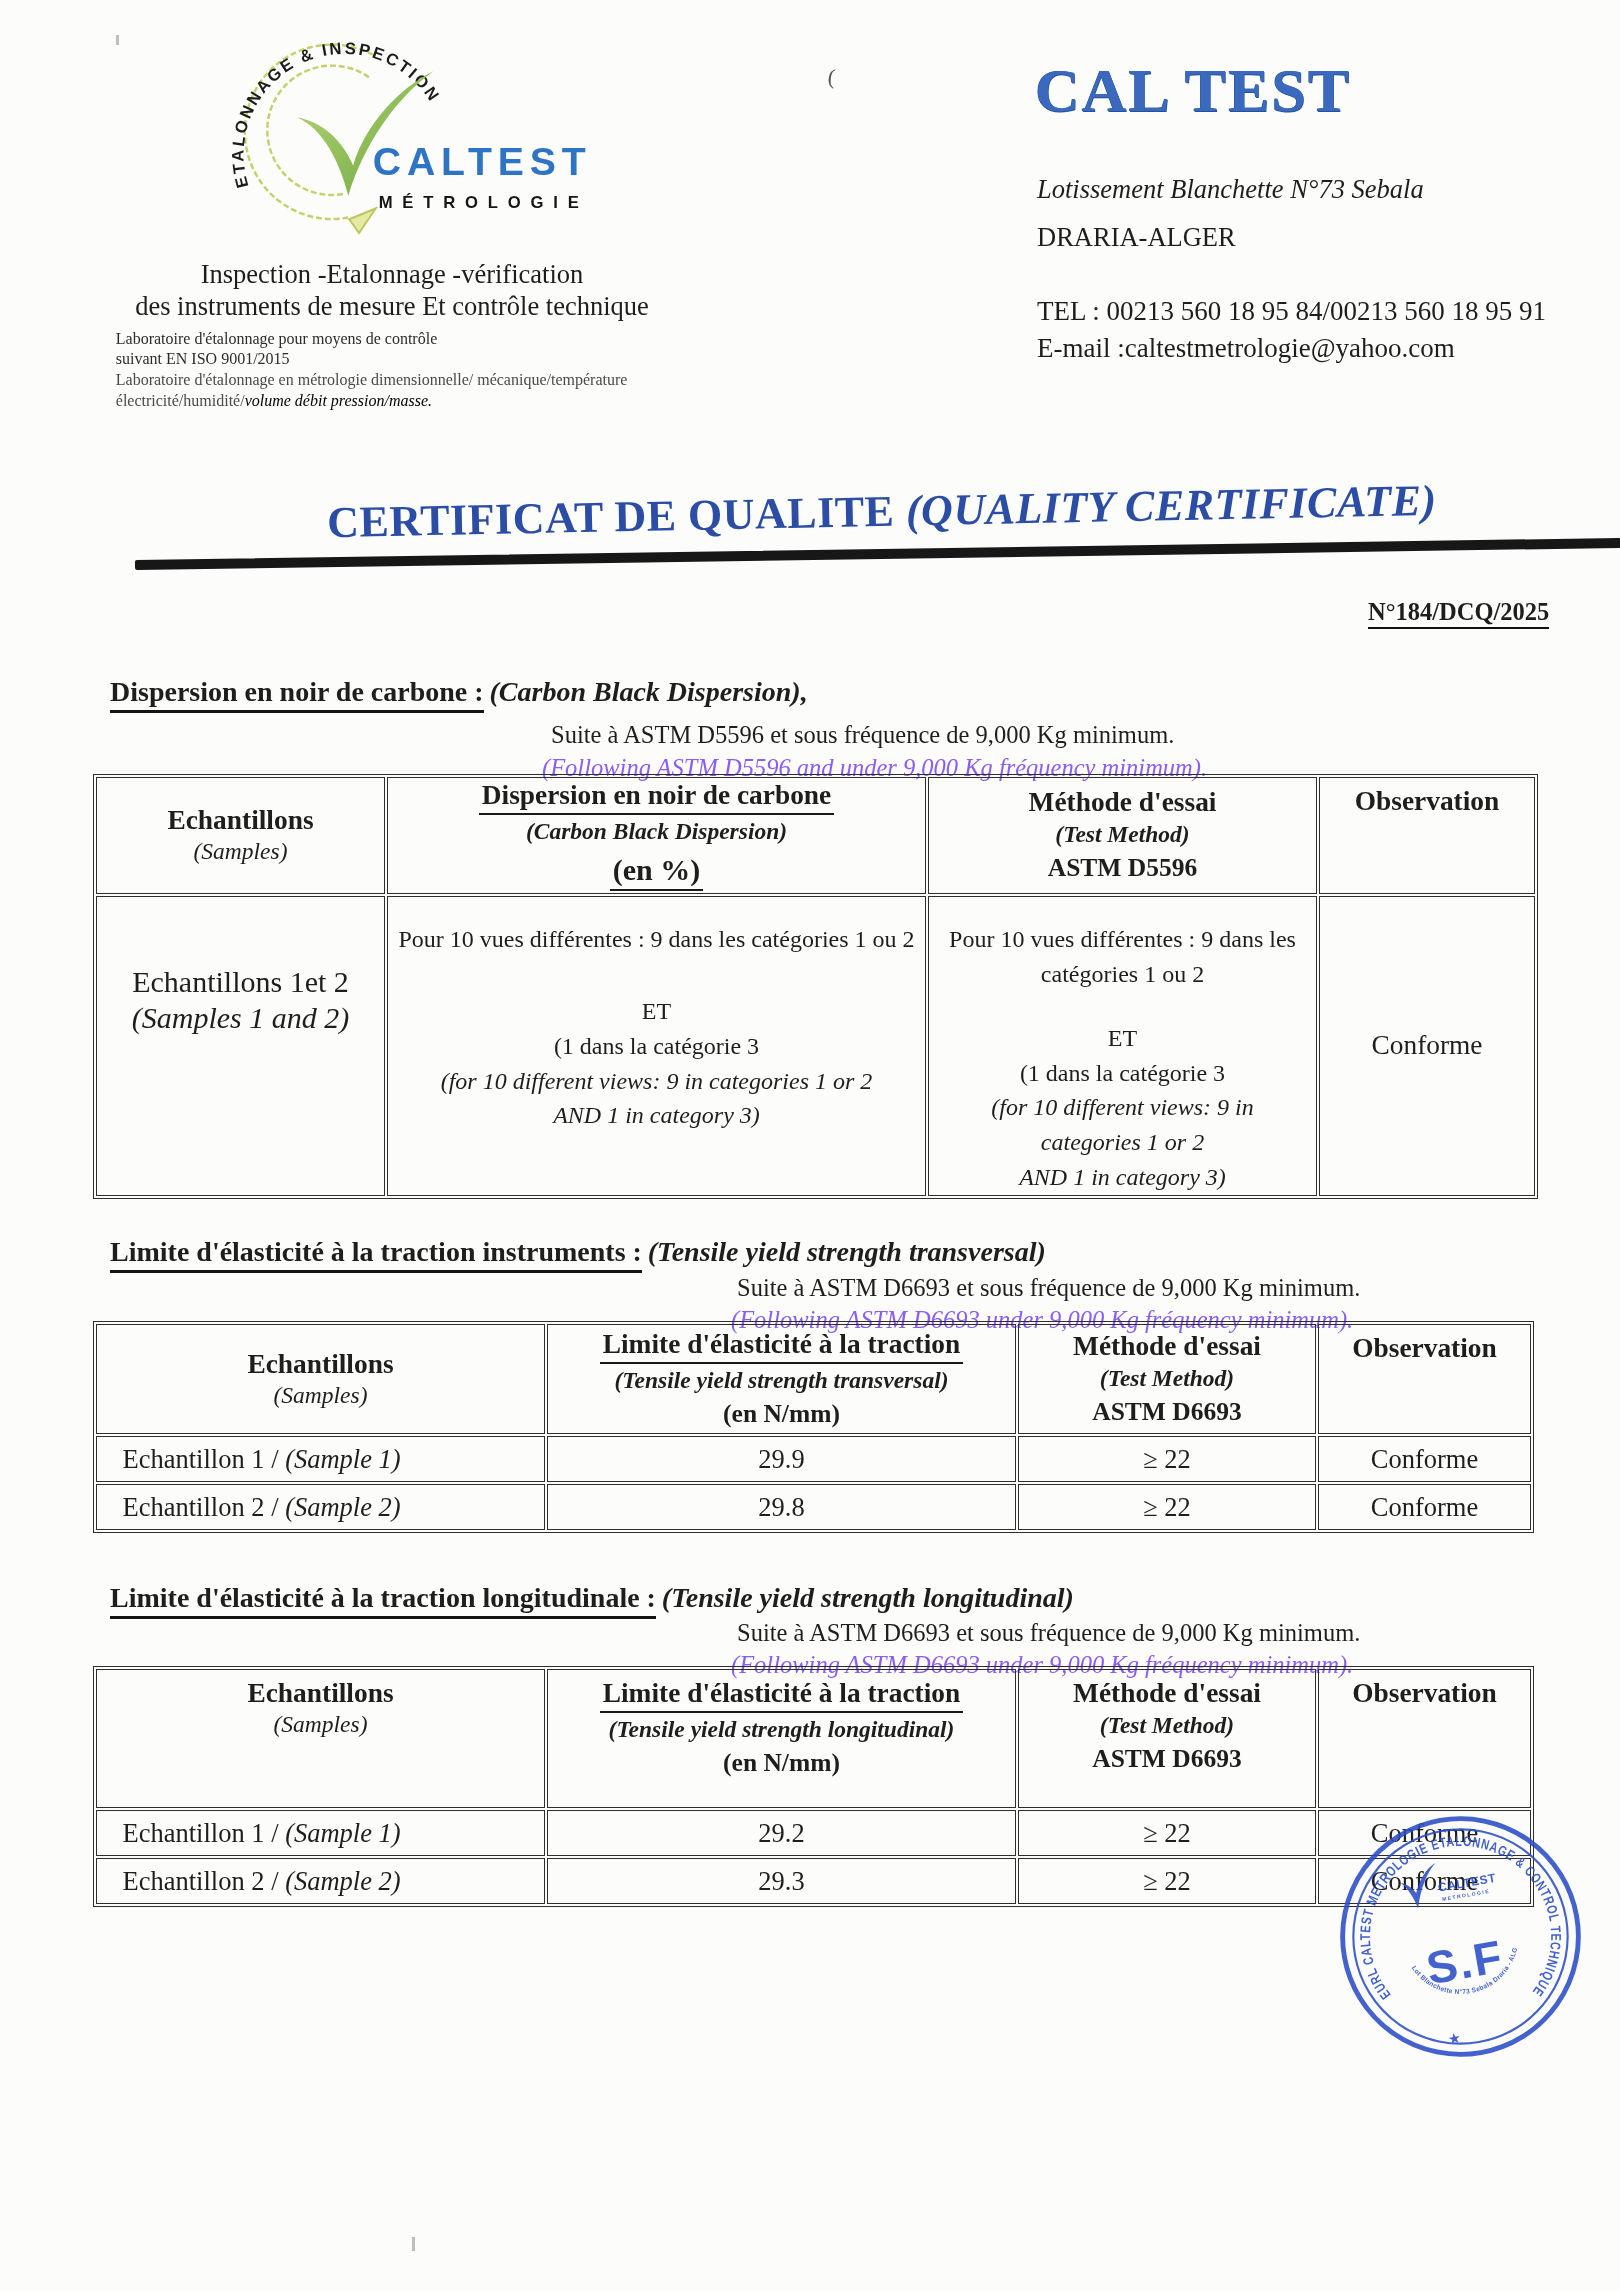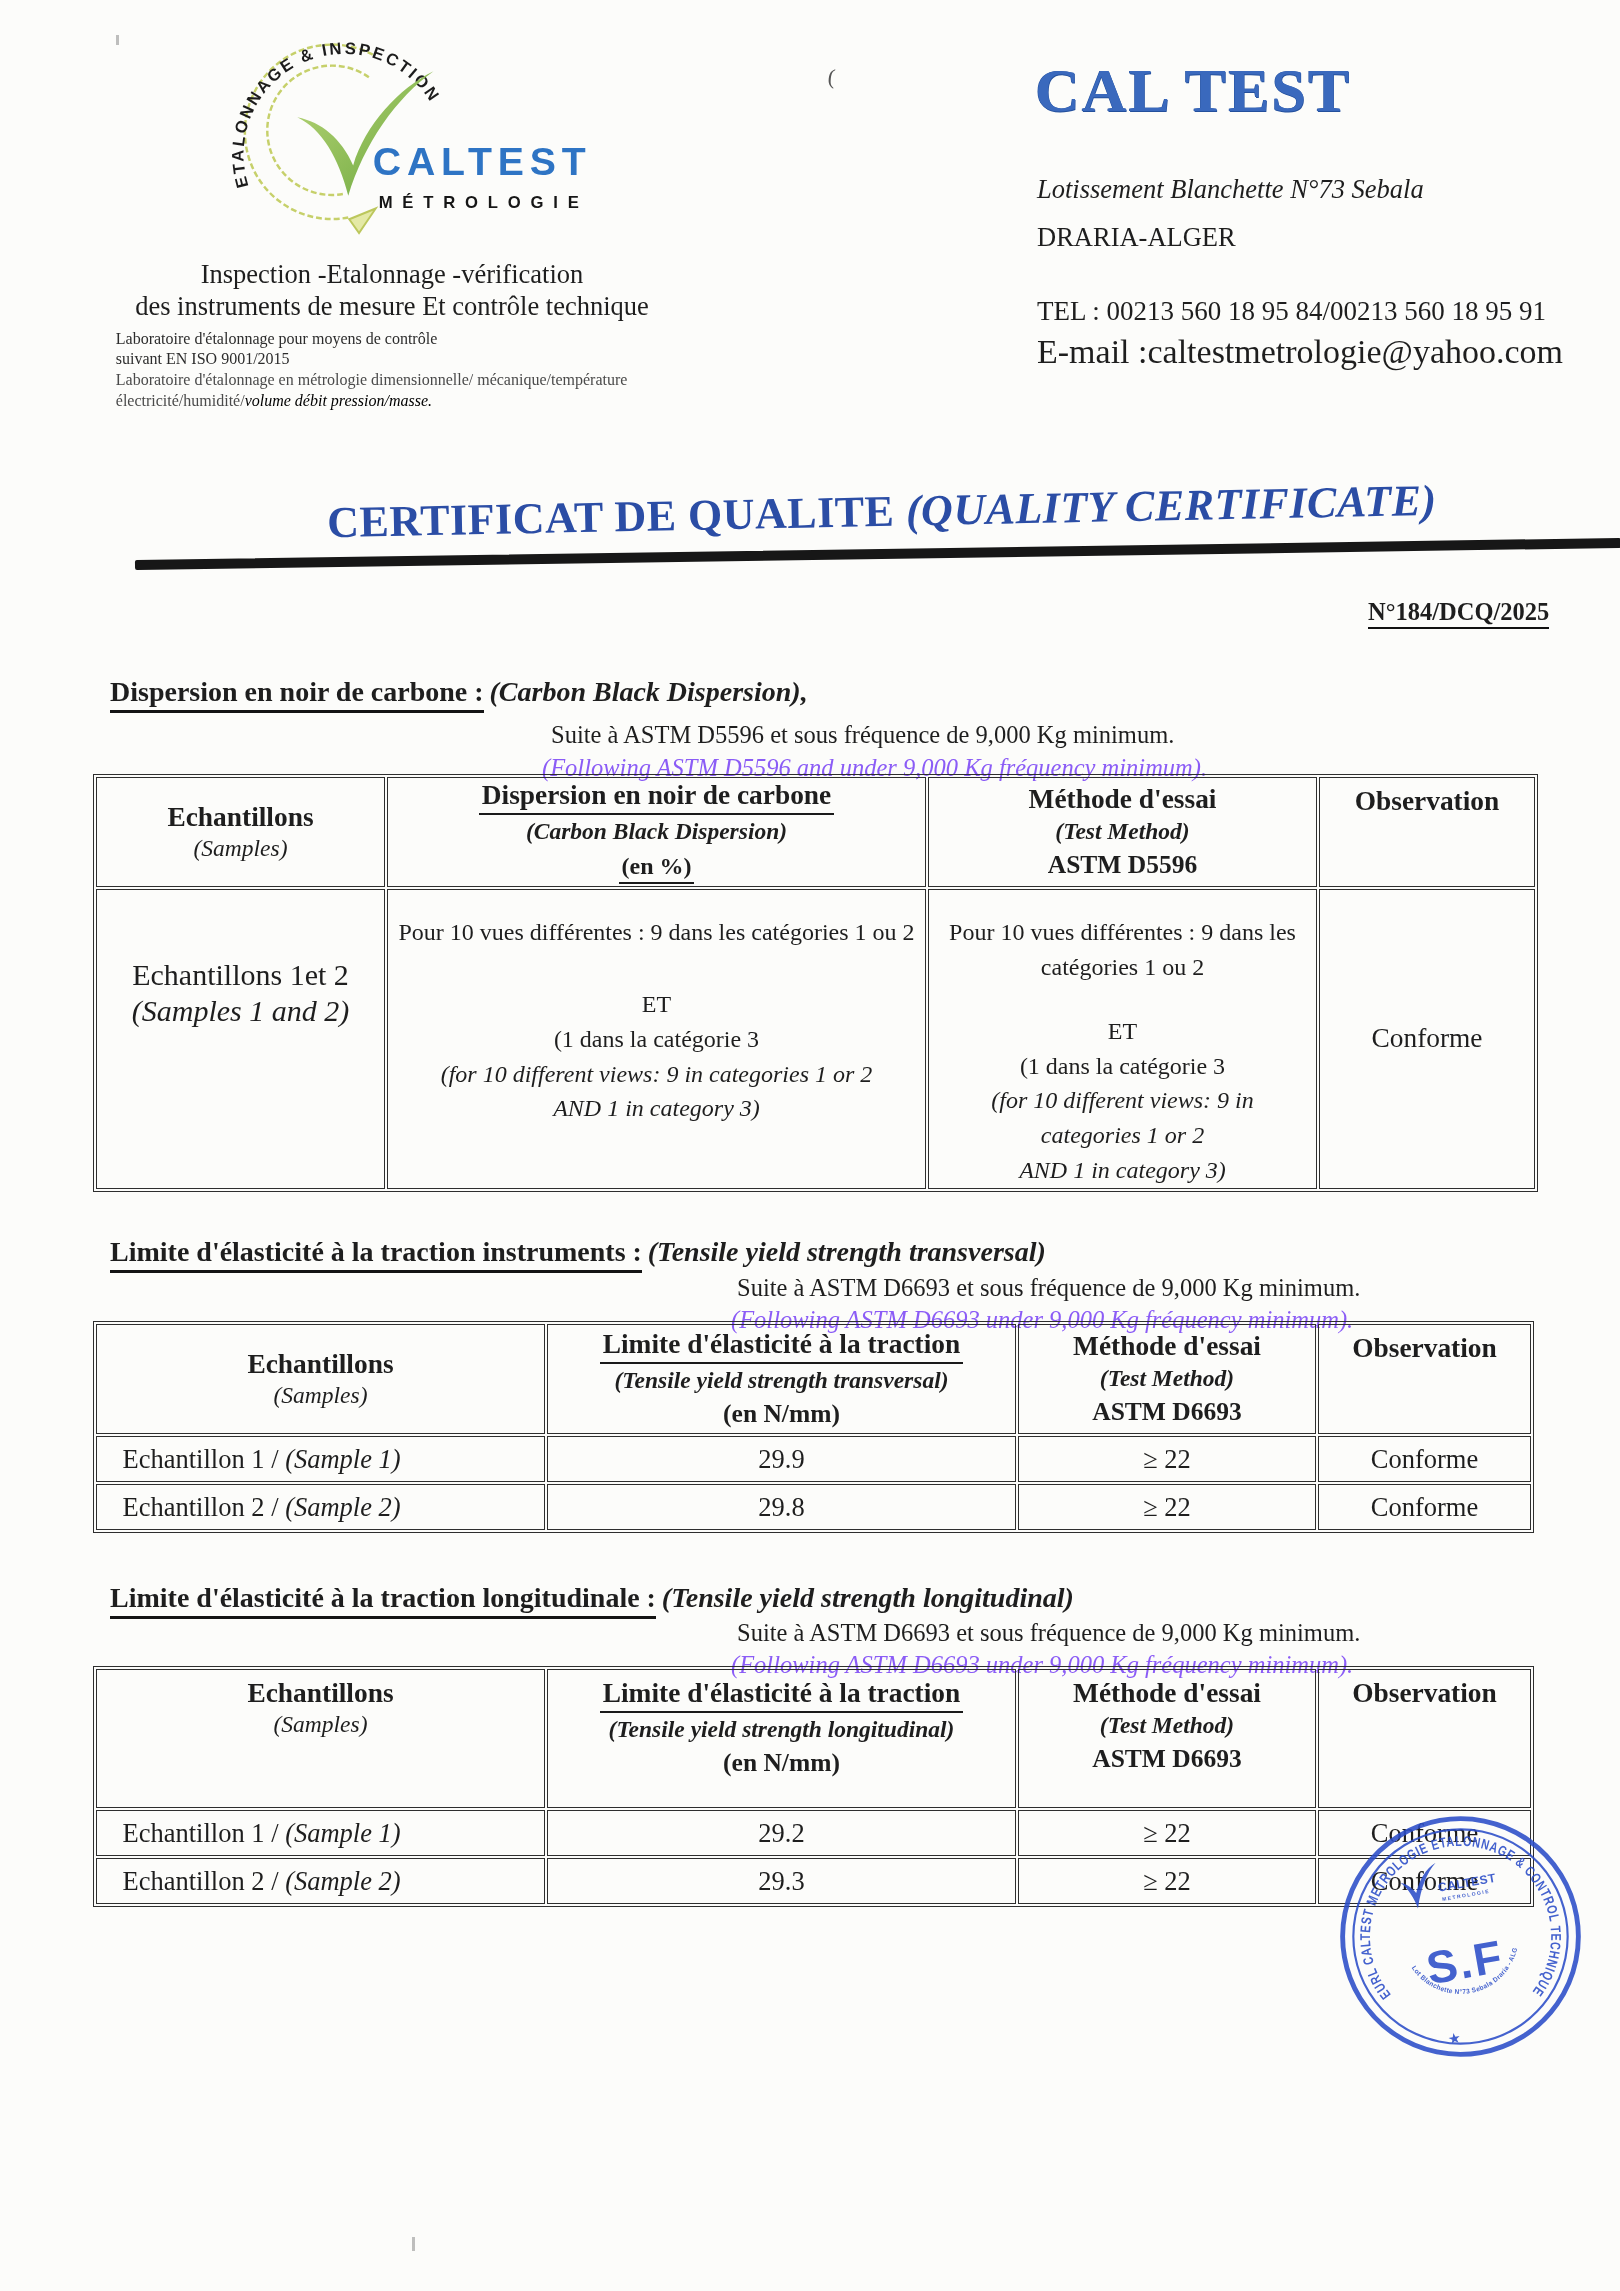--- a/index.html
+++ b/index.html
@@ -9,21 +9,21 @@
   
   .logo-svg { position:absolute; left:214px; top:27.4px; width:441px; height:216px; }
   .hdr-left { position:absolute; left:108px; top:258px; width:568px; }
   .hdr-left .big { font-size:26.5px; text-align:center; line-height:32px; }
   .hdr-left .smalls { margin-top:6.9px; padding-left:7.8px; font-size:16px; line-height:20.6px; color:#2c2c2c; }
   .smalls .fade { color:#4a4a4a; }
   .smalls .itf { font-style:italic; color:#000000; }
   .hdr-right { position:absolute; left:1035px; top:55px; width:588px; }
   .brand-big { font-size:62px; font-weight:bold; color:#3a69bd; letter-spacing:2px; text-shadow:0.5px 0.5px 0 #24509c, -0.5px 0 0 #24509c; font-family:"Liberation Serif", serif; }
   .addr { position:absolute; left:2px; font-size:26.5px; }
-  .a1 { top:119px;font-style:italic; } .a2 { top:167px; } .tel { top:241px; font-size:27px; } .mail { top:278px; font-size:34px; }
+  .a1 { top:119px;font-style:italic; } .a2 { top:167px; } .tel { top:241px; font-size:27px; } .mail { top:278px; font-size:27px; }
   .scan-mark { position:absolute; left:828px; top:65px; font-size:21.6px; color:#555; transform:rotate(6deg); }
   .speck { position:absolute; background:#8a8a8a; opacity:.55; }
 
   
   .title { position:absolute; left:245px; top:486px; width:1274px; text-align:center; font-size:44px; font-weight:bold; color:#2b4da5; letter-spacing:0.5px; transform:rotate(-1.15deg); white-space:nowrap; }
   .title .it { font-style:italic; }
   .title-rule { position:absolute; left:135px; top:560px; width:1486px; height:9.8px; background:#171717; transform:rotate(-0.85deg); transform-origin:left center; border-radius:2px; }
   .cert-no { position:absolute; left:1368px; top:598px; font-size:24.5px; font-weight:bold; border-bottom:2.5px solid #111; padding-bottom:1px; }
 
   
@@ -34,21 +34,21 @@
   .sub.it { font-style:italic; color:#8b5cf6; }
 
   
   .tbl { position:absolute; border-collapse:separate; border-spacing:2.5px; table-layout:fixed; border:1.7px solid #2e2e2e; }
   .tbl td { border:1.7px solid #2e2e2e; text-align:center; vertical-align:middle; padding:2px; }
   .h1 { font-weight:bold; font-size:27.4px; }
   .h1u { display:inline-block; font-weight:bold; font-size:27.4px; border-bottom:2.9px solid #1a1a1a; padding:0 2.9px 2px; }
   .h2i { font-style:italic; font-size:23.5px; margin-top:2px; }
   .h2ib { font-style:italic; font-weight:bold; font-size:23.5px; margin-top:2.9px; }
   .h3b { font-weight:bold; font-size:25.5px; margin-top:4.9px; }
-  .h3u { display:inline-block; font-weight:bold; font-size:24px; border-bottom:2.9px solid #1a1a1a; padding:0 2.9px 2px; margin-top:7.8px; }
+  .h3u { display:inline-block; font-weight:bold; font-size:30px; border-bottom:2.9px solid #1a1a1a; padding:0 2.9px 2px; margin-top:7.8px; }
   .top { vertical-align:top !important; padding-top:7.8px !important; }
   .c-sample { vertical-align:middle !important; padding-bottom:93px !important; font-size:30px; }
   .c-sample .s2 { font-style:italic; margin-top:2px; }
   .c-block { vertical-align:top !important; padding:25.5px 9.8px 0 9.8px !important; }
   .l { font-size:24px; line-height:1.45; }
   .l.et { margin-top:37px; }
   .l.it { font-style:italic; }
   .drow td { font-size:26.5px; height:46px; }
   .c-samp { text-align:left !important; padding-left:25.5px !important; }
   .c-samp .it { font-style:italic; }

